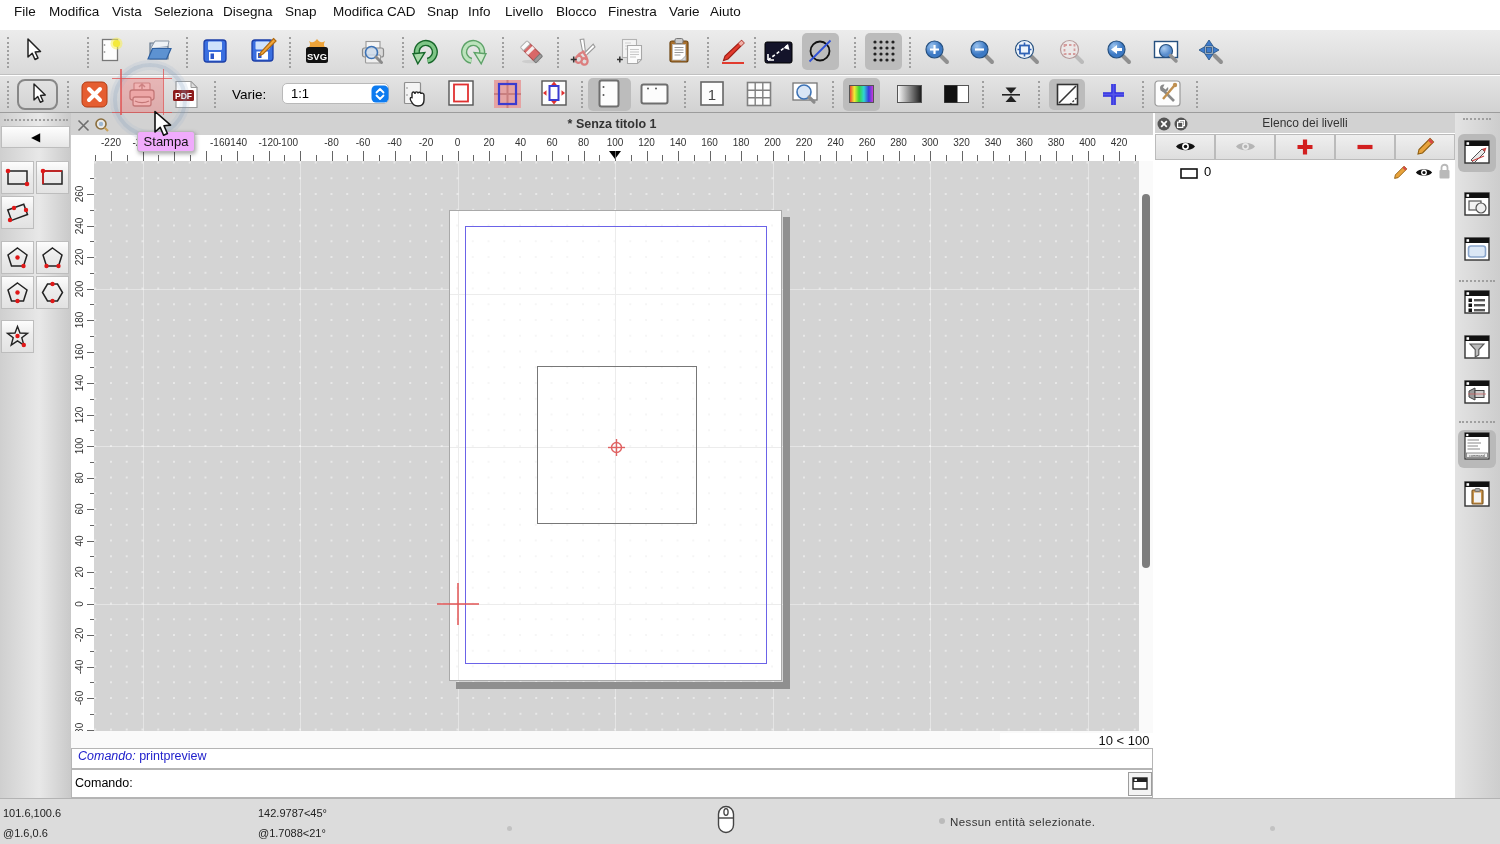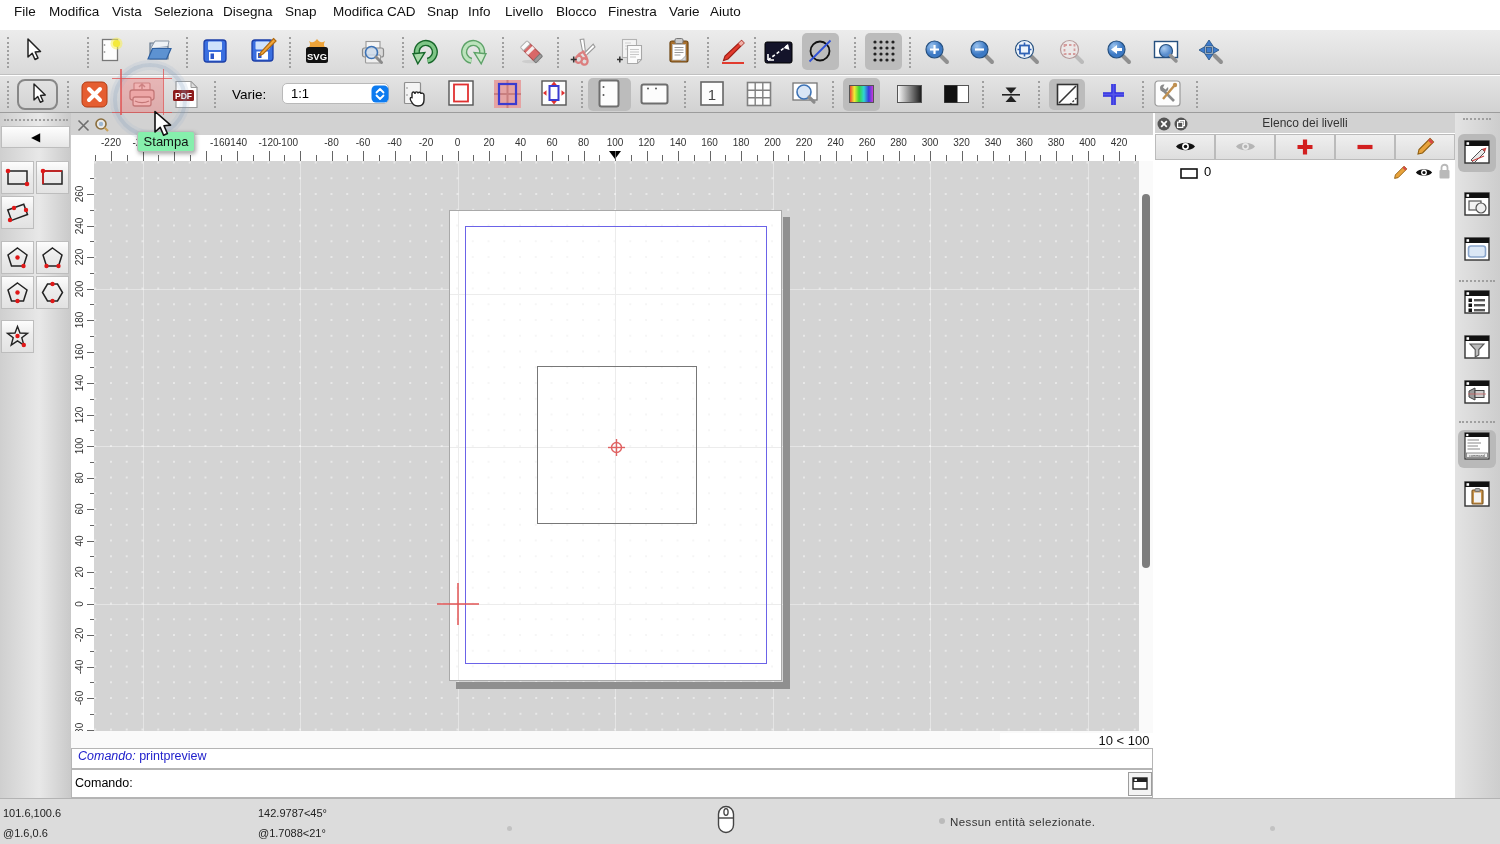--- a/index.html
+++ b/index.html
@@ -88,21 +88,21 @@
   
   #statusbar { position:absolute; left:0; top:798px; width:1500px; height:46px; background:#dcdcdc;
                border-top:1px solid #b3b3b3; font-size:11px; color:#222; }
   #statusbar div { position:absolute; white-space:nowrap; }
 
   
   #ring { position:absolute; left:113px; top:63px; width:74px; height:74px; border-radius:50%;
           border:4px solid rgba(125,155,190,0.30); box-shadow:0 0 0 3px rgba(150,175,205,0.16), inset 0 0 0 3px rgba(150,175,205,0.14); }
   #pinksq { position:absolute; left:121px; top:78px; width:42px; height:34px; background:rgba(240,110,110,0.38); }
   .redline { position:absolute; background:rgba(225,80,80,0.75); }
-  #tooltip { position:absolute; left:137px; top:131px; width:58px; height:21px; background:#86efac;
+  #tooltip { position:absolute; left:137px; top:131px; width:58px; height:21px; background:#f0abfc;
              border:1px solid #bbb; border-radius:3px; box-shadow:1px 2px 4px rgba(0,0,0,0.35);
              font-size:13px; color:#111; text-align:center; line-height:19px; }
 </style>
 </head>
 <body>
 
 <div id="menubar">
 <span style="left:14px">File</span>
 <span style="left:49px">Modifica</span>
 <span style="left:112px">Vista</span>
@@ -510,20 +510,21 @@
   <div class="ltool" style="left:1px;top:207px">
     <svg width="31" height="31" viewBox="0 0 31 31">
       <path d="M15.5 5.5 L18 12 L25.5 12.3 L19.8 16.8 L21.8 24 L15.5 19.8 L9.2 24 L11.2 16.8 L5.5 12.3 L13 12 Z" fill="none" stroke="#222" stroke-width="1.4"></path>
       <circle cx="15.5" cy="15" r="2.2" fill="#e01818"></circle>
         <circle cx="21.8" cy="24" r="2.2" fill="#e01818"></circle>
     </svg>
   </div>
 </div>
 
 <div id="tabbar">
+    <div id="tabtitle">* Senza titolo 1</div>
   <svg style="position:absolute;left:6px;top:6px" width="13" height="13" viewBox="0 0 13 13">
     <path d="M1.5 1.5 L11.5 11.5 M11.5 1.5 L1.5 11.5" stroke="#6e6e6e" stroke-width="1.6"></path>
   </svg>
   <svg style="position:absolute;left:23px;top:4px" width="16" height="16" viewBox="0 0 16 16">
     <circle cx="7" cy="7" r="5" fill="#e8e8e8" stroke="#8a6d3b" stroke-width="1.6"></circle>
     <circle cx="7" cy="7" r="2.2" fill="#9db8d2"></circle>
     <line x1="10.5" y1="10.5" x2="14" y2="14" stroke="#caa25a" stroke-width="2.2"></line>
   </svg>
 </div>
 <div id="hruler">

